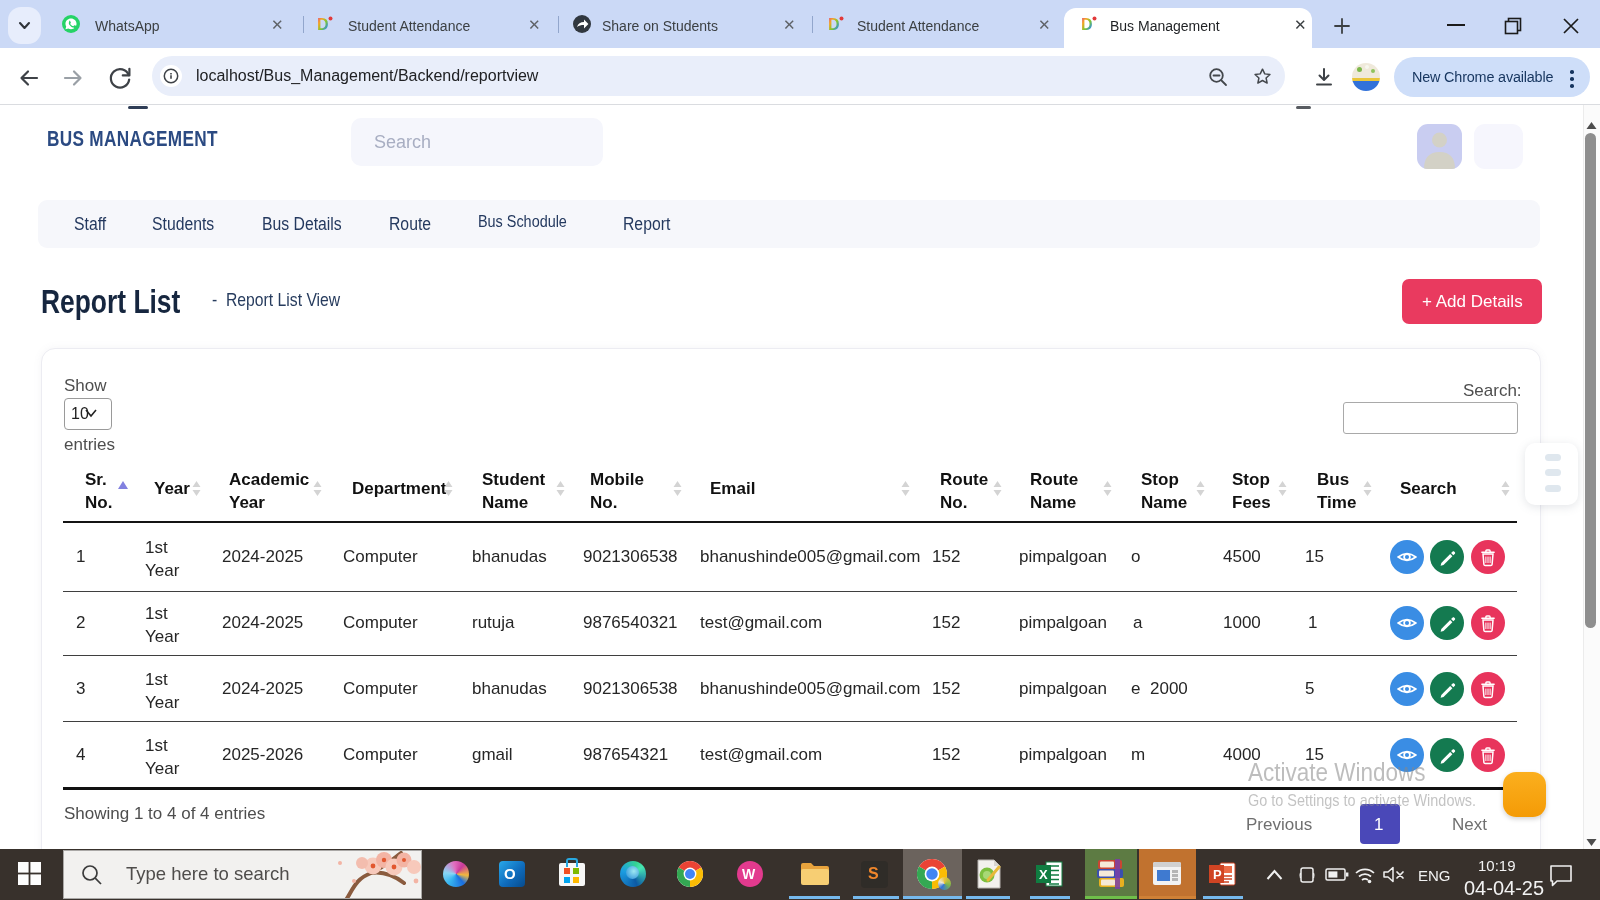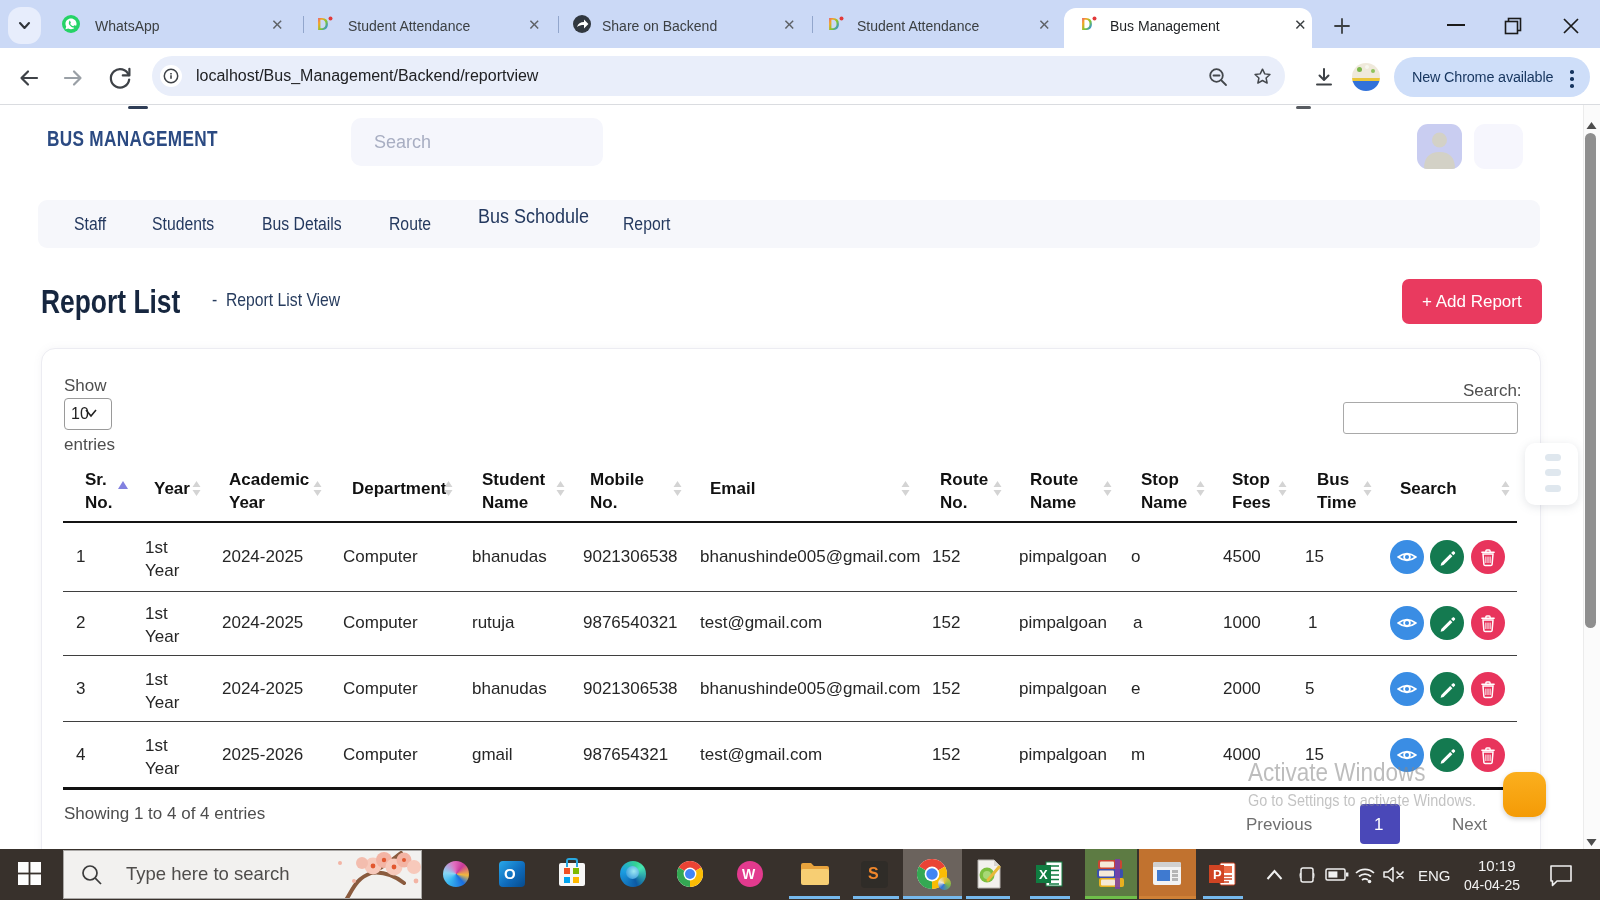--- a/index.html
+++ b/index.html
@@ -50,21 +50,21 @@
     <circle cx="14.5" cy="3.5" r="2" fill="#e23a3a"></circle>
   </svg>
 <span class="a tabtxt" style="left:348px;top:17px">Student Attendance</span>
 <span class="a x" style="left:528px;top:17px">✕</span>
 <div class="a sep" style="left:558px"></div>
 
 <svg class="a" style="left:573px;top:15px" width="18" height="18" viewBox="0 0 18 18">
     <circle cx="9" cy="9" r="9" fill="#30373f"></circle>
     <path d="M4 12c1-3.5 3.5-5 7-5V4.6L15.4 9 11 13.4V10c-3 0-5 .6-7 2z" fill="#fff"></path>
   </svg>
-<span class="a tabtxt" style="left:602px;top:17px">Share on Backend</span>
+<span class="a tabtxt" style="left:602px;top:17px">Share on Students</span>
 <span class="a x" style="left:783px;top:17px">✕</span>
 <div class="a sep" style="left:812px"></div>
 
 <svg class="a" style="left:827px;top:15px" width="18" height="18" viewBox="0 0 18 18">
     <text x="1" y="15" font-family="Liberation Sans" font-weight="bold" font-size="16" fill="url(#dg)">D</text>
     <circle cx="14.5" cy="3.5" r="2" fill="#e23a3a"></circle>
   </svg>
 <span class="a tabtxt" style="left:857px;top:17px">Student Attendance</span>
 <span class="a x" style="left:1038px;top:17px">✕</span>
 
@@ -142,27 +142,27 @@
         <path d="M7 45 Q7 28 22.5 28 Q38 28 38 45 Z" fill="#d3d1c6"></path>
       </svg>
  </div>
  <div class="a" style="left:1474px;top:19px;width:49px;height:45px;border-radius:11px;background:#f6f6fd"></div>
 
  <div class="a" style="left:38px;top:95px;width:1502px;height:48px;border-radius:9px;background:#f6f7fb"></div>
  <span class="a" style="left:74px;top:109px;font-size:17.5px;color:#24395f"><span class="sx90" style="transform-origin:0 50%">Staff</span></span>
  <span class="a" style="left:152px;top:109px;font-size:17.5px;color:#24395f"><span class="sx90" style="transform-origin:0 50%">Students</span></span>
  <span class="a" style="left:262px;top:109px;font-size:17.5px;color:#24395f"><span class="sx90" style="transform-origin:0 50%">Bus Details</span></span>
  <span class="a" style="left:389px;top:109px;font-size:17.5px;color:#24395f"><span class="sx90" style="transform-origin:0 50%">Route</span></span>
- <span class="a" style="left:478px;top:100px;font-size:20px;color:#24395f"><span class="sx90" style="transform-origin:0 50%">Bus Schodule</span></span>
+ <span class="a" style="left:478px;top:108px;font-size:16px;color:#24395f"><span class="sx90" style="transform-origin:0 50%">Bus Schodule</span></span>
  <span class="a" style="left:623px;top:109px;font-size:17.5px;color:#24395f"><span class="sx90" style="transform-origin:0 50%">Report</span></span>
 
  <span class="a sx80" style="left:41px;top:178px;font-size:33px;font-weight:600;color:#16263f">Report List</span>
  <span class="a sx85" style="left:212px;top:184px;font-size:18.5px;color:#273c5e">-&nbsp; Report List View</span>
  <div class="a" style="left:1402px;top:174px;width:140px;height:45px;border-radius:7px;background:#e93a5f"></div>
- <span class="a" style="left:1422px;top:187px;font-size:17px;color:#fff;font-weight:500">+ Add Report</span>
+ <span class="a" style="left:1422px;top:187px;font-size:17px;color:#fff;font-weight:500">+ Add Details</span>
 
  <div class="a" style="left:41px;top:243px;width:1500px;height:640px;border-radius:14px;background:#fff;border:1px solid #ececf2;box-shadow:0 0 8px rgba(120,120,140,.07)"></div>
  <span class="a" style="left:64px;top:271px;font-size:17px;color:#4e4e4e">Show</span>
  <div class="a" style="left:64px;top:293px;width:48px;height:32px;border:1px solid #9a9a9a;border-radius:4px;background:#fff"></div>
  <span class="a" style="left:71px;top:300px;font-size:16px;color:#222">10</span>
  <svg class="a" style="left:84px;top:302px" width="14" height="12" viewBox="0 0 14 12">
       <path d="M2 3 L7 9 L12 3" fill="none" stroke="#222" stroke-width="1.6"></path>
     </svg>
  <span class="a" style="left:64px;top:330px;font-size:17px;color:#4e4e4e">entries</span>
  <span class="a" style="left:1463px;top:276px;font-size:17px;color:#4e4e4e">Search:</span>
@@ -256,21 +256,21 @@
  <span class="a cell" style="left:76px;top:572px">3</span>
  <span class="a cell" style="left:145px;top:563px">1st<br>Year</span>
  <span class="a cell" style="left:222px;top:572px">2024-2025</span>
  <span class="a cell" style="left:343px;top:572px">Computer</span>
  <span class="a cell" style="left:472px;top:572px">bhanudas</span>
  <span class="a cell" style="left:583px;top:572px">9021306538</span>
  <span class="a cell" style="left:700px;top:572px">bhanushinde005@gmail.com</span>
  <span class="a cell" style="left:932px;top:572px">152</span>
  <span class="a cell" style="left:1019px;top:572px">pimpalgoan</span>
  <span class="a cell" style="left:1131px;top:572px">e</span>
- <span class="a cell" style="left:1223px;top:572px">2000</span>
+ <span class="a cell" style="left:1150px;top:572px">2000</span>
  <span class="a cell" style="left:1305px;top:572px">5</span>
 
  <span class="a cell" style="left:76px;top:638px">4</span>
  <span class="a cell" style="left:145px;top:629px">1st<br>Year</span>
  <span class="a cell" style="left:222px;top:638px">2025-2026</span>
  <span class="a cell" style="left:343px;top:638px">Computer</span>
  <span class="a cell" style="left:472px;top:638px">gmail</span>
  <span class="a cell" style="left:583px;top:638px">987654321</span>
  <span class="a cell" style="left:700px;top:638px">test@gmail.com</span>
  <span class="a cell" style="left:932px;top:638px">152</span>
@@ -494,16 +494,16 @@
     <path d="M5 11.5 a9 9 0 0 1 12 0" fill="none" stroke="#f0f0f0" stroke-width="1.7"></path>
     <path d="M8 15 a5 5 0 0 1 6 0" fill="none" stroke="#f0f0f0" stroke-width="1.7"></path>
     <circle cx="15.5" cy="16.5" r="1.8" fill="#f0f0f0"></circle>
   </svg>
 <svg class="a" style="left:1382px;top:865px" width="24" height="19" viewBox="0 0 24 19">
     <path d="M2 7 h4 l5-4.5 v14 L6 12 H2 Z" fill="none" stroke="#f0f0f0" stroke-width="1.5" stroke-linejoin="round"></path>
     <path d="M15 7 l6 6 M21 7 l-6 6" stroke="#f0f0f0" stroke-width="1.7" stroke-linecap="round"></path>
   </svg>
 <span class="a" style="left:1418px;top:867px;font-size:15px;color:#f2f2f2">ENG</span>
 <span class="a" style="left:1478px;top:857px;font-size:15px;color:#f2f2f2">10:19</span>
-<span class="a" style="left:1464px;top:877px;font-size:14px;color:#f2f2f2">04-04-25</span>
+<span class="a" style="left:1464px;top:877px;font-size:20px;color:#f2f2f2">04-04-25</span>
 <svg class="a" style="left:1548px;top:864px" width="26" height="23" viewBox="0 0 26 23">
     <path d="M3 2 h20 v15 h-14 l-4.5 4.5 v-4.5 h-1.5 z" fill="none" stroke="#f0f0f0" stroke-width="1.6" stroke-linejoin="round"></path>
   </svg>
 
 </body></html>

